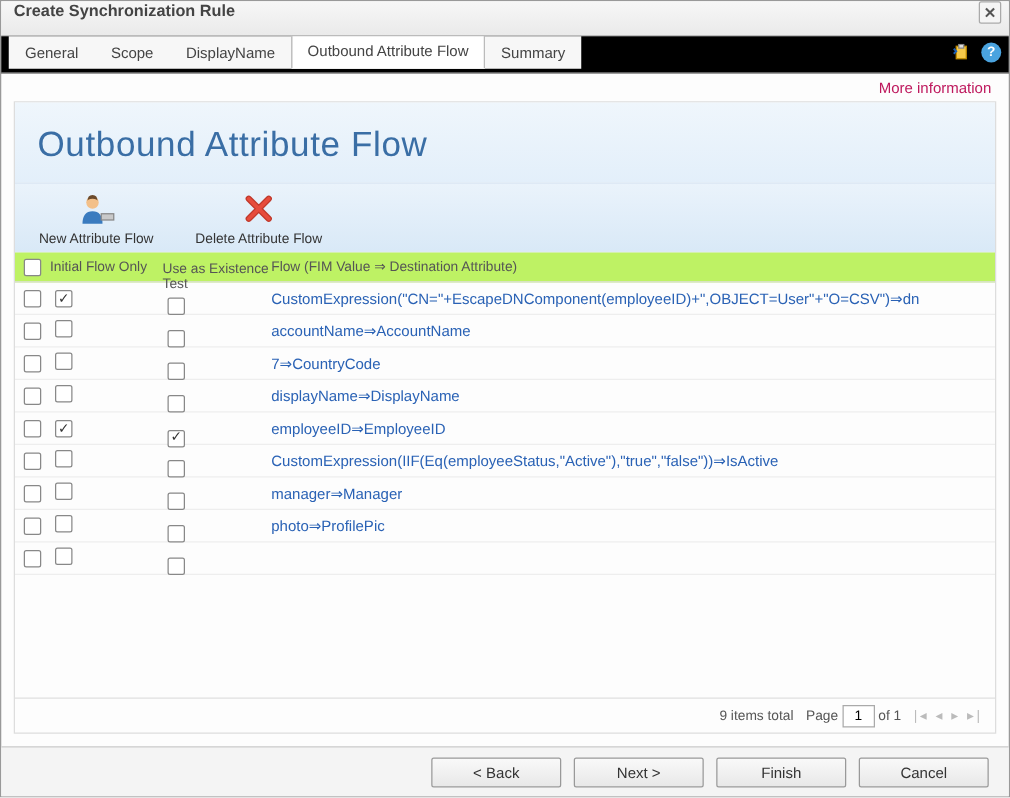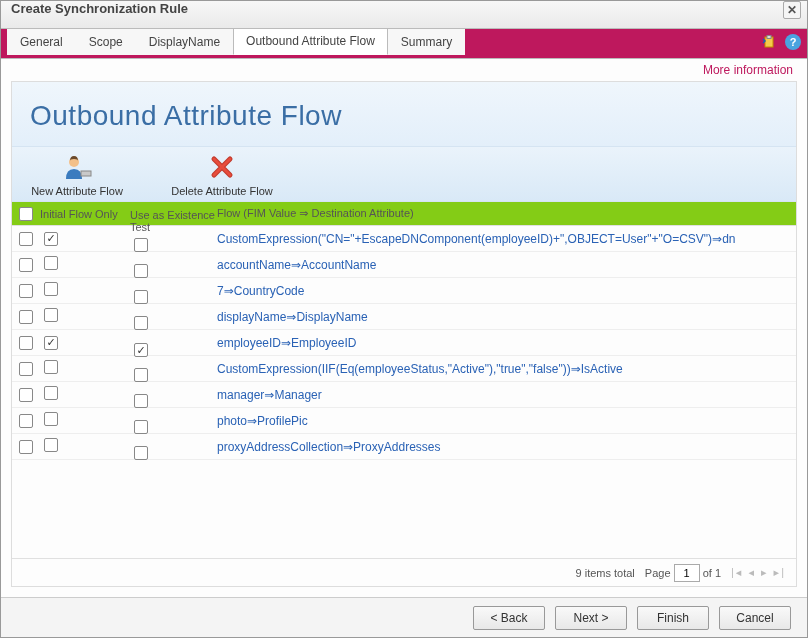--- a/index.html
+++ b/index.html
@@ -38,21 +38,21 @@
     display: flex; align-items: center; justify-content: center;
     font-size: 12px; color: #555;
     cursor: pointer;
   }
   .tabbar {
     height: 30px;
     border-bottom: 1px solid #bbb;
     display: flex;
     align-items: flex-end;
     padding: 4px 6px;
-    background: #be185d;
+    background: #000000;
     position: relative;
   }
   .tab {
     padding: 5px 12px 6px 12px;
     border: 1px solid transparent;
     border-bottom: none;
     font-size: 12px;
     color: #444;
     cursor: pointer;
     margin-right: 0px;
@@ -117,34 +117,33 @@
     font-weight: 300;
     color: #3a6ea5;
     letter-spacing: 0.5px;
   }
   .toolbar {
     background: linear-gradient(#eaf3fb, #d9e9f7);
     border-top: 1px solid #d5e4f2;
     border-bottom: 1px solid #d5e4f2;
     padding: 6px 0 4px 0;
     display: flex;
-    gap: 15px;
   }
   .tool {
     width: 130px;
     text-align: center;
     font-size: 11px;
     color: #333;
     cursor: pointer;
   }
   .tool svg { display: block; margin: 0 auto 4px; }
   .grid-header {
     display: flex;
     align-items: center;
-    background: #84cc16;
+    background: #bef264;
     border-bottom: 1px solid #e0e0e0;
     font-size: 11px;
     color: #555;
     height: 24px;
   }
   .col-sel { width: 28px; display:flex; justify-content:center; }
   .col-ifo { width: 90px; }
   .col-uet { width: 87px; margin-top: 15px; }
   .col-flow { flex: 1; }
   .row {
@@ -191,21 +190,21 @@
     height: 40px;
     border-top: 1px solid #ccc;
     background: #f4f4f4;
     display: flex;
     align-items: center;
     justify-content: flex-end;
     padding: 0 16px;
     gap: 10px;
   }
   .footer button {
-    width: 72px; height: 24px;
+    width: 104px; height: 24px;
     border: 1px solid #999;
     background: linear-gradient(#f9f9f9, #e8e8e8);
     border-radius: 2px;
     font-size: 12px;
     color: #333;
     cursor: pointer;
   }
 </style>
 </head>
 <body>
@@ -338,21 +337,20 @@
             <div class="col-ifo"><span class="cb"></span></div>
             <div class="col-uet"><span class="cb"></span></div>
             <div class="col-flow">photo⇒ProfilePic</div>
           </div>
           <div class="row">
             <div class="col-sel">
               <span class="cb"></span>
             </div>
             <div class="col-ifo"><span class="cb"></span></div>
             <div class="col-uet"><span class="cb"></span></div>
-            <div class="col-flow">proxyAddressCollection⇒ProxyAddresses</div>
           </div>
         </div>
 
       <div class="pager">
         <span>9 items total</span>
         <span>
           <span>Page</span>
           <input value="1" style="">
           <span>of 1</span>
         </span>

